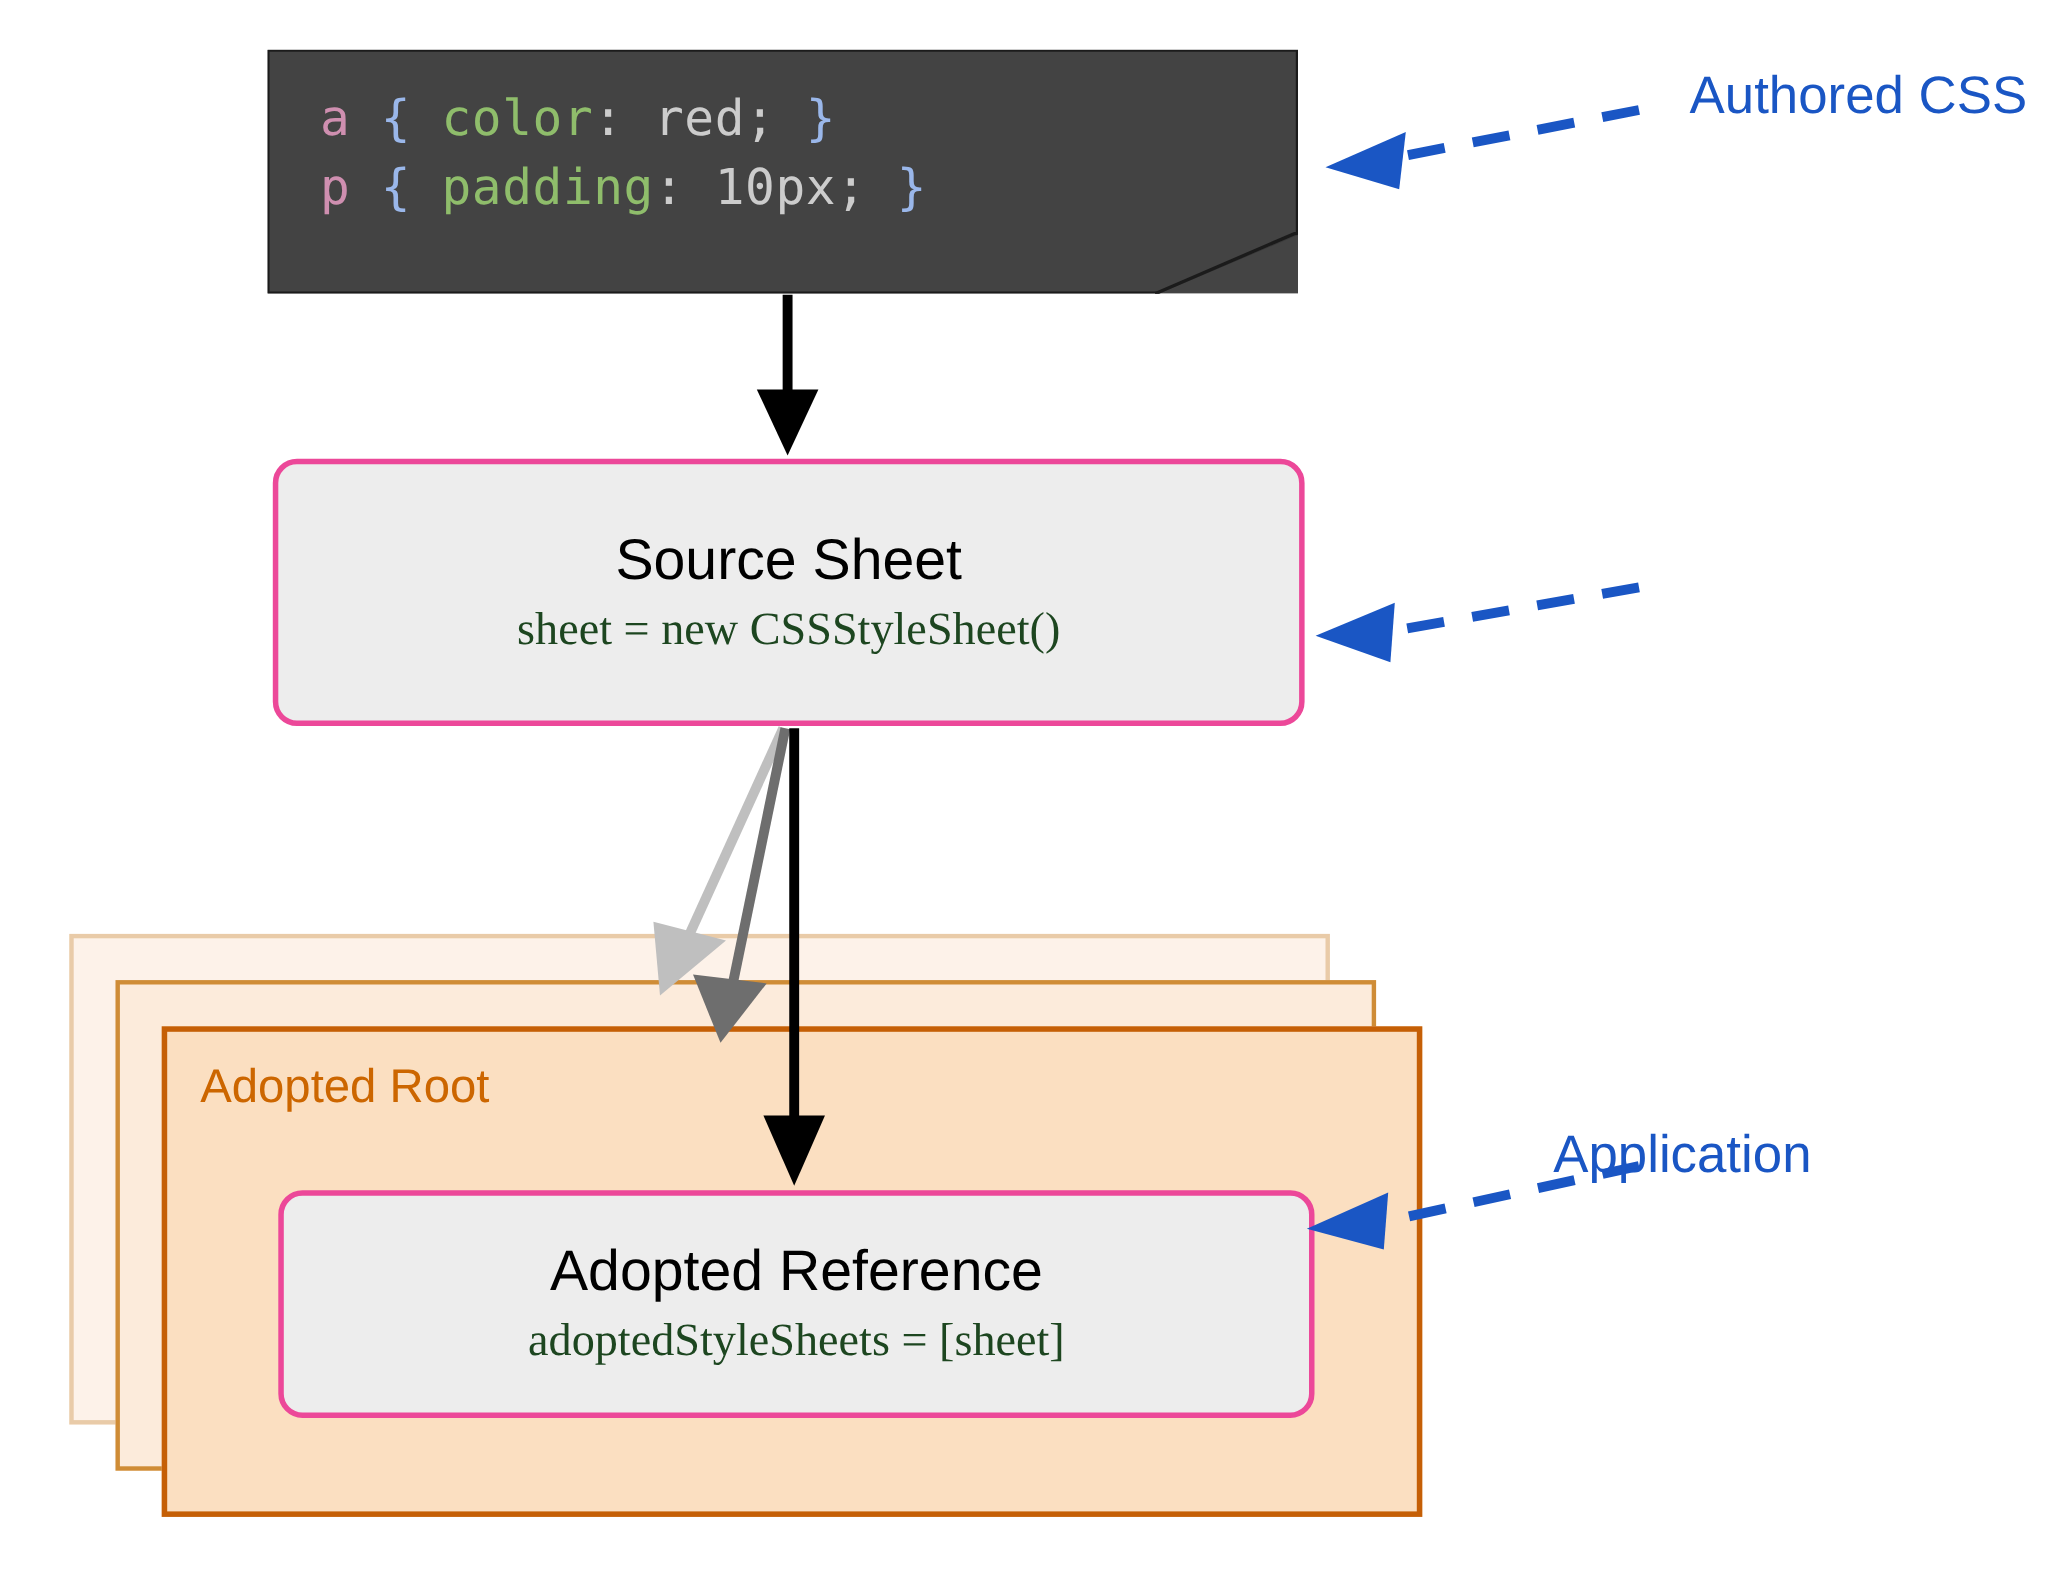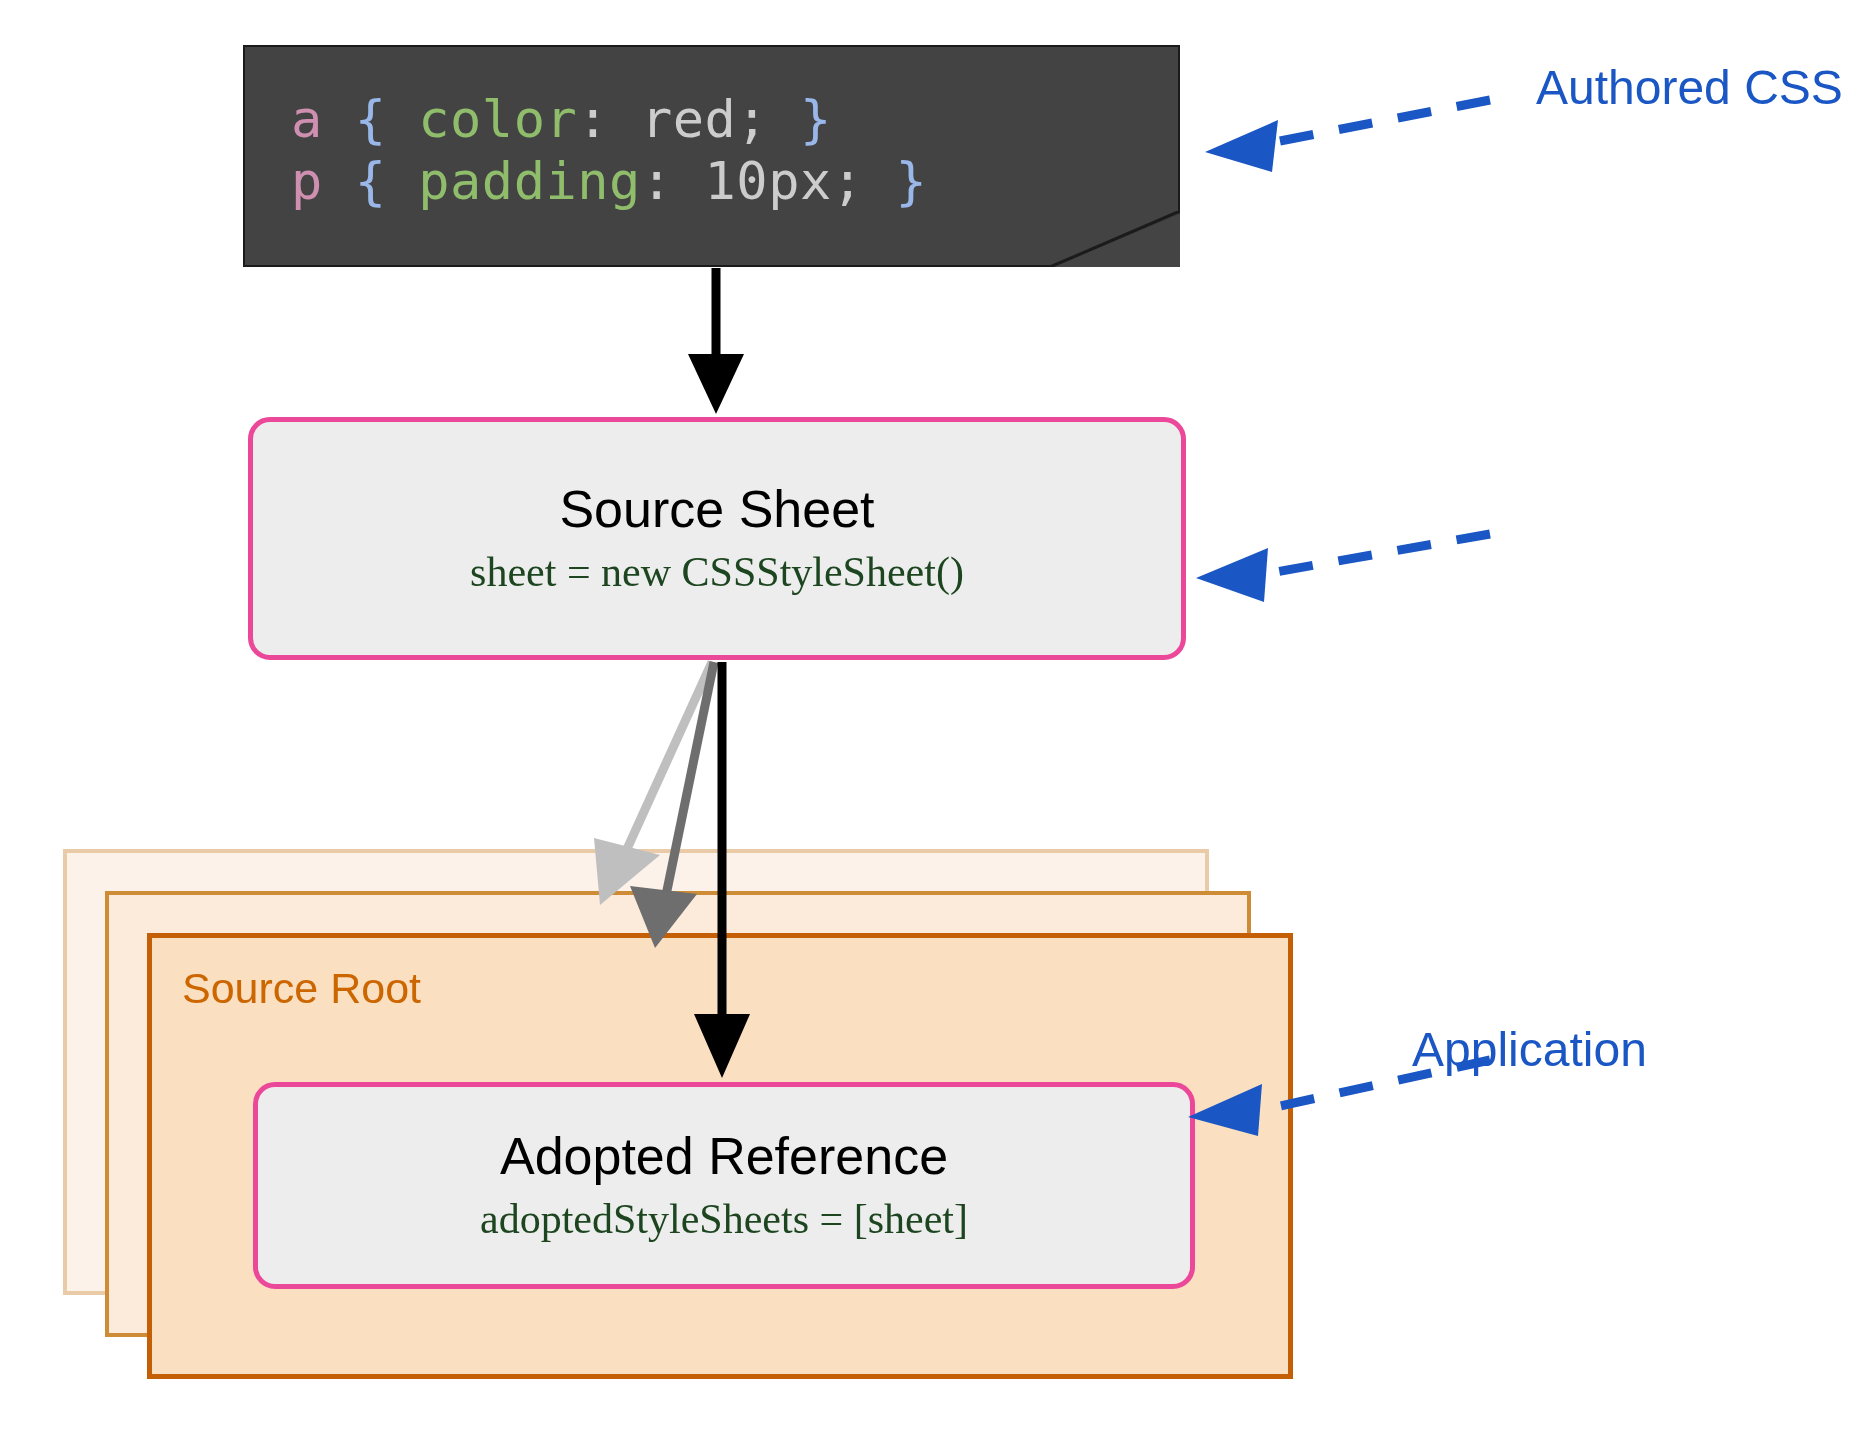--- a/index.html
+++ b/index.html
@@ -52,25 +52,24 @@
     bottom: 0;
     width: 130px;
     height: 56px;
     pointer-events: none;
   }
   #code-text {
     position: absolute;
     left: 48px;
     top: 32px;
     font-family: "DejaVu Sans Mono", "Liberation Mono", monospace;
-    font-size: 52px;
+    font-size: 45px;
     line-height: 62px;
     white-space: pre;
     letter-spacing: 0.5px;
-    margin-top: 11px;
   }
   .tok-sel  { color: #cf8fb0; }
   .tok-brc  { color: #9ab7ea; }
   .tok-prop { color: #8fbd6b; }
   .tok-val  { color: #cccccc; }
   .tok-pun  { color: #cccccc; }
 
   
   .node-box {
     position: absolute;
@@ -187,21 +186,21 @@
   </div>
 
   <div class="node-box" id="source-sheet-box">
     <div class="node-title">Source Sheet</div>
     <div class="node-code">sheet = new CSSStyleSheet()</div>
   </div>
 
   <div class="shadow-panel" id="shadow-panel-back"></div>
   <div class="shadow-panel" id="shadow-panel-mid"></div>
   <div class="shadow-panel" id="shadow-panel-front"></div>
-  <div id="shadow-root-label">Source Root</div>
+  <div id="shadow-root-label">Adopted Root</div>
 
   <div class="node-box" id="adopted-ref-box">
     <div class="node-title">Adopted Reference</div>
     <div class="node-code">adoptedStyleSheets = [sheet]</div>
   </div>
 
   <svg id="arrow-layer" viewBox="0 0 1874 1430">
 
     <g>
       <line x1="716" y1="268" x2="716" y2="372" stroke="#000000" stroke-width="9"></line>

